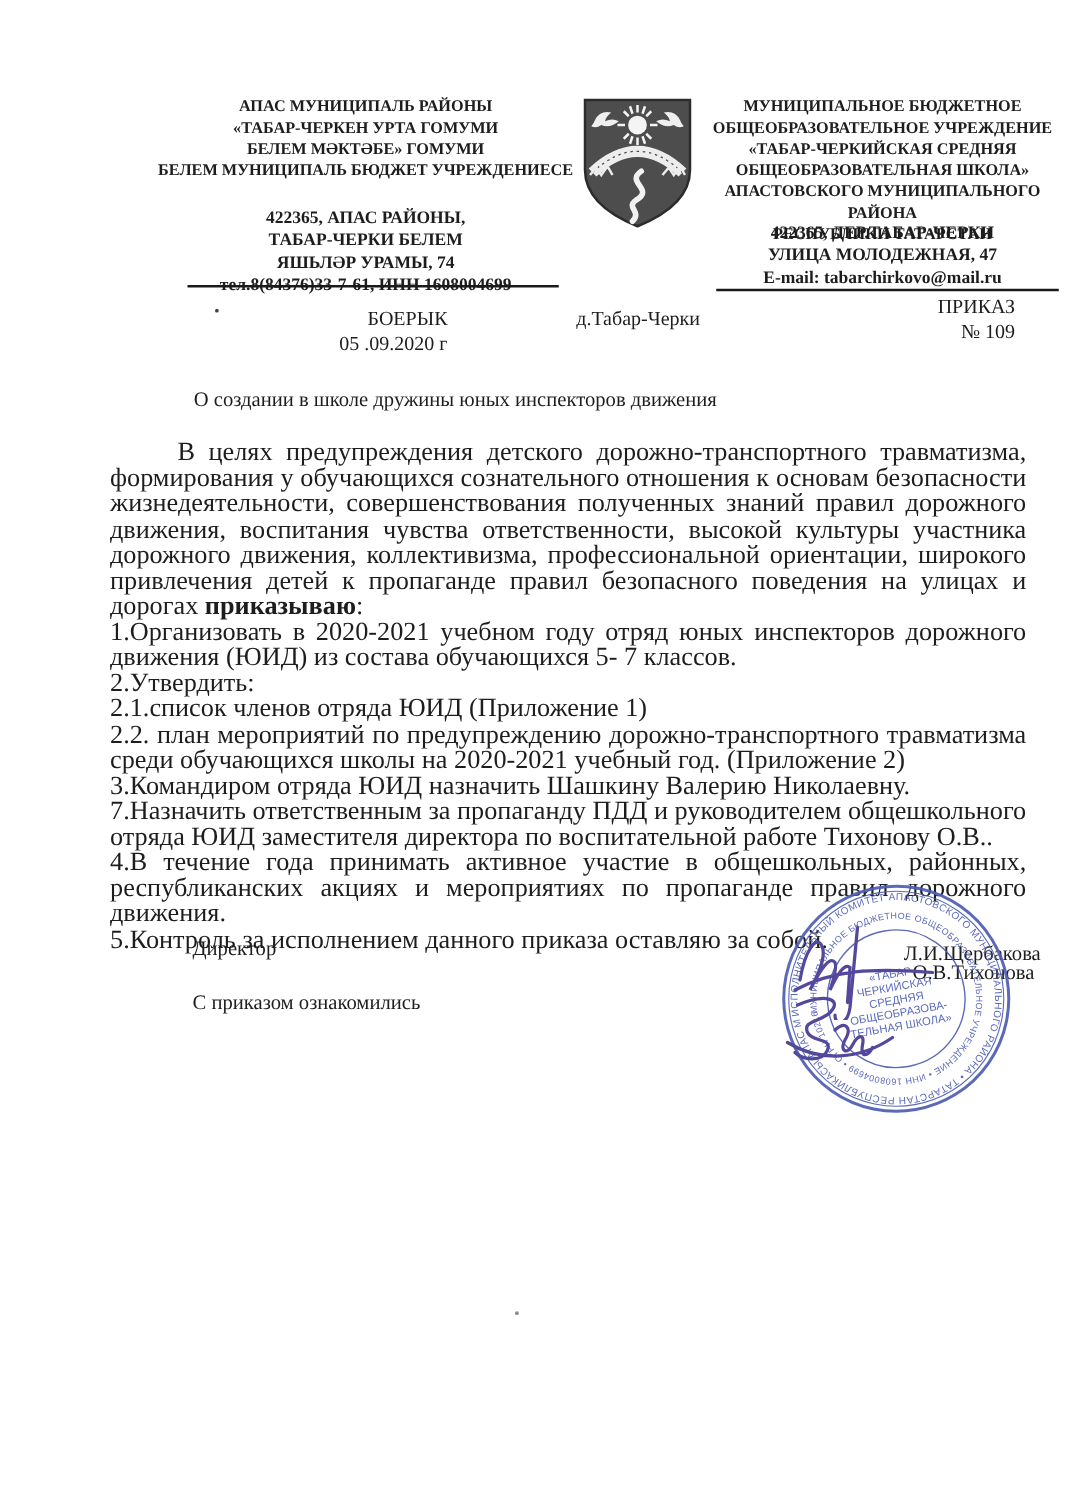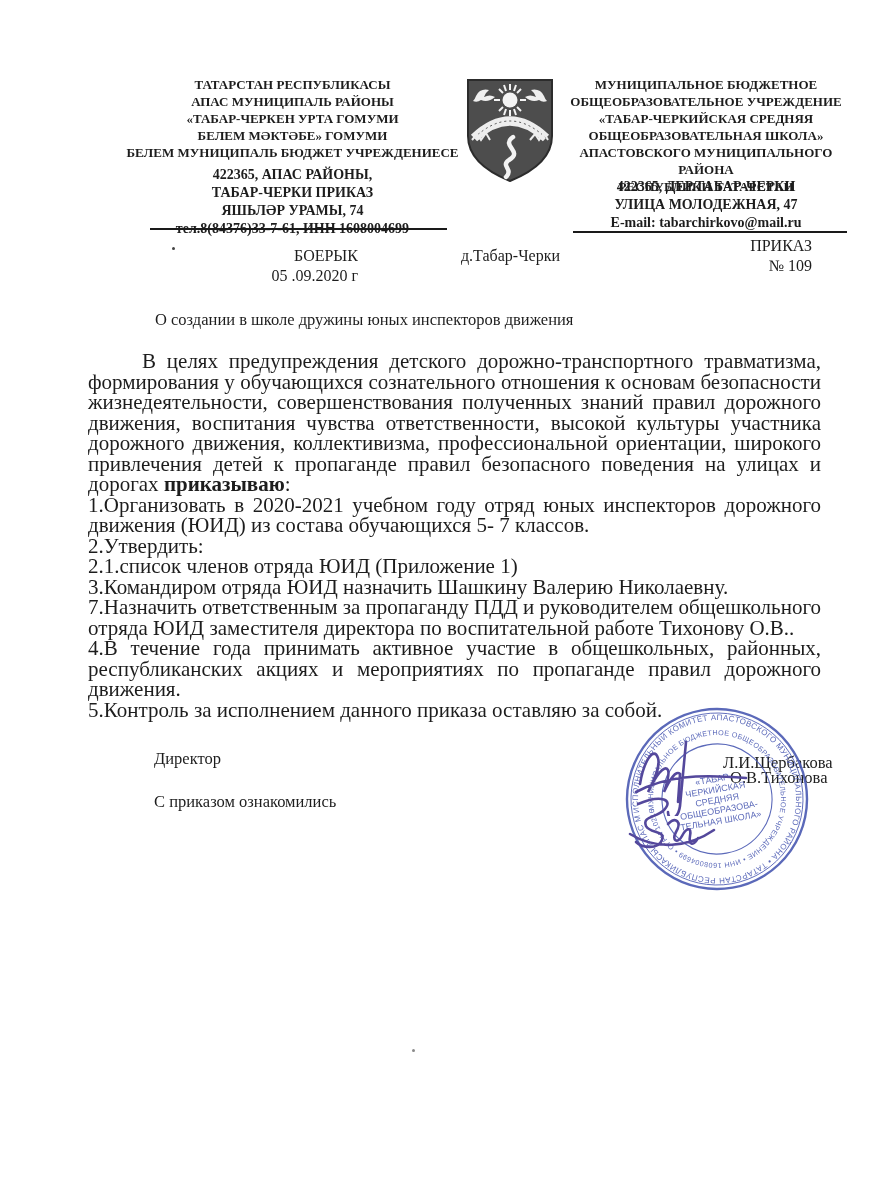--- a/index.html
+++ b/index.html
@@ -23,30 +23,29 @@
   .bodytext p{margin:0;}
   .bodytext .intro{text-indent:54px;}
   .sig{font-size:16.5px;}
   .stamp-svg{opacity:0.92;}
   .speck{background:#8a8a8a;border-radius:50%;}
 </style>
 </head>
 <body>
 
 <div class="abs hdr" style="left:120px;top:76px;width:345px;">
-  <div>ТАТАРСТАН РЕСПУБЛИКАСЫ</div>
   <div>АПАС  МУНИЦИПАЛЬ РАЙОНЫ</div>
   <div>«ТАБАР-ЧЕРКЕН УРТА ГОМУМИ</div>
   <div>БЕЛЕМ  МӘКТӘБЕ» ГОМУМИ</div>
   <div>БЕЛЕМ МУНИЦИПАЛЬ БЮДЖЕТ УЧРЕЖДЕНИЕСЕ</div>
 </div>
 
 <div class="abs hdr-addr" style="left:120px;top:166px;width:345px;">
   <div>422365, АПАС РАЙОНЫ,</div>
-  <div>ТАБАР-ЧЕРКИ ПРИКАЗ</div>
+  <div>ТАБАР-ЧЕРКИ БЕЛЕМ</div>
   <div>ЯШЬЛӘР УРАМЫ, 74</div>
   <div>тел.8(84376)33-7-61,  ИНН 1608004699</div>
 </div>
 
 <svg class="abs" style="left:456px;top:74px;" width="108" height="112" viewBox="0 0 108 112">
   <path d="M12,6 H96 V62 Q96,90 54,107 Q12,90 12,62 Z" fill="#4d4d4d" stroke="#2c2c2c" stroke-width="2"></path>
 
   <circle cx="54" cy="26" r="7.5" fill="#f4f4f4"></circle>
   <g stroke="#f4f4f4" stroke-width="2">
     <line x1="54" y1="10" x2="54" y2="16"></line>
@@ -106,20 +105,21 @@
   <div>№  109</div>
 </div>
 
 <div class="abs subject" style="left:155px;top:310px;width:650px;">О создании   в школе дружины юных инспекторов движения</div>
 
 <div class="abs bodytext" style="left:88px;top:351px;width:733px;">
   <p class="intro"><span>В  целях  предупреждения  детского  дорожно-транспортного  травматизма, формирования  у  обучающихся  сознательного  отношения  к  основам  безопасности жизнедеятельности,  совершенствования полученных знаний правил дорожного движения, воспитания чувства ответственности, высокой культуры участника дорожного движения, коллективизма,  профессиональной  ориентации,  широкого  привлечения  детей  к пропаганде правил безопасного поведения на улицах и дорогах </span><b>приказываю</b><span>:</span></p>
   <p>1.Организовать в 2020-2021  учебном году отряд юных инспекторов дорожного движения (ЮИД) из состава обучающихся  5- 7 классов.</p>
   <p>2.Утвердить:</p>
   <p>2.1.список членов отряда ЮИД (Приложение 1)</p>
+  <p>2.2. план  мероприятий  по  предупреждению  дорожно-транспортного  травматизма  среди обучающихся школы на 2020-2021 учебный год. (Приложение 2)</p>
   <p>3.Командиром отряда  ЮИД назначить Шашкину Валерию Николаевну.</p>
   <p>7.Назначить ответственным за пропаганду ПДД и руководителем общешкольного отряда ЮИД заместителя директора по воспитательной работе Тихонову О.В..</p>
   <p>4.В  течение  года  принимать  активное  участие  в  общешкольных,  районных, республиканских  акциях и мероприятиях по пропаганде правил дорожного движения.</p>
   <p>5.Контроль за исполнением данного приказа оставляю за собой.</p>
 </div>
 
 <div class="abs sig" style="left:154px;top:749px;">Директор</div>
 <div class="abs sig" style="left:154px;top:792px;">С приказом ознакомились</div>
 <div class="abs sig" style="left:723px;top:753px;">Л.И.Щербакова</div>
 <div class="abs sig" style="left:730px;top:768px;">О.В.Тихонова</div>

